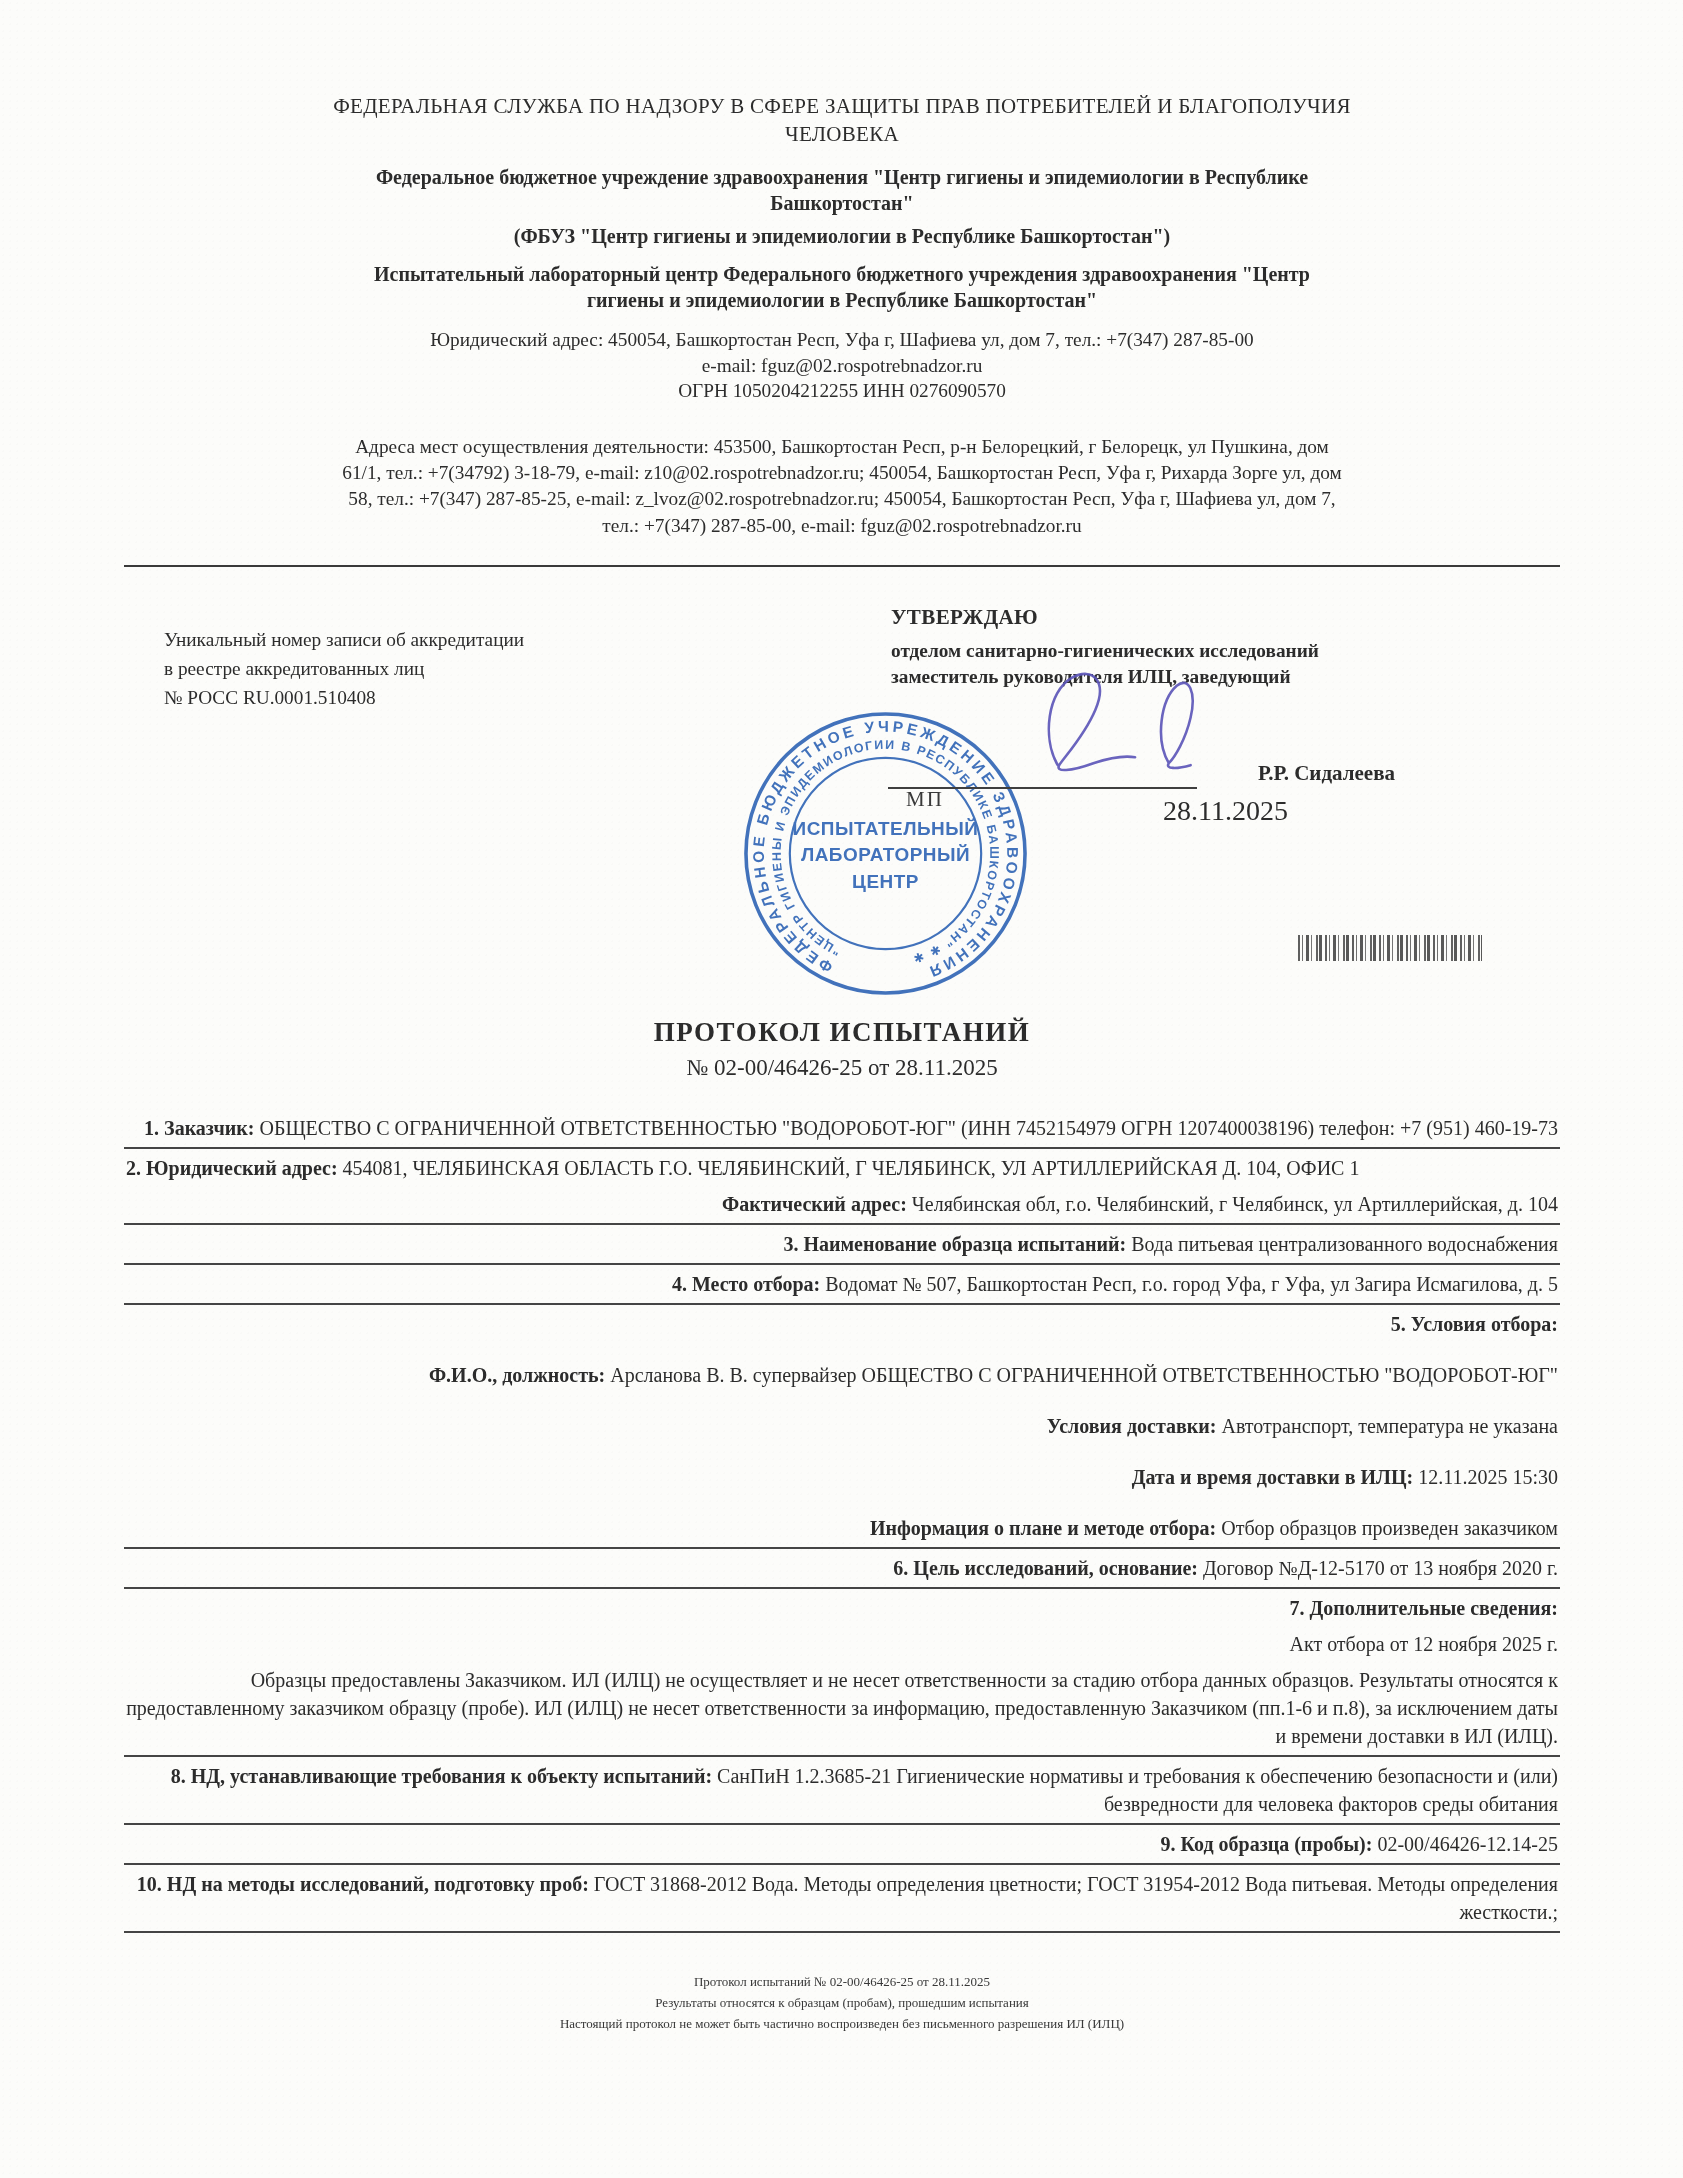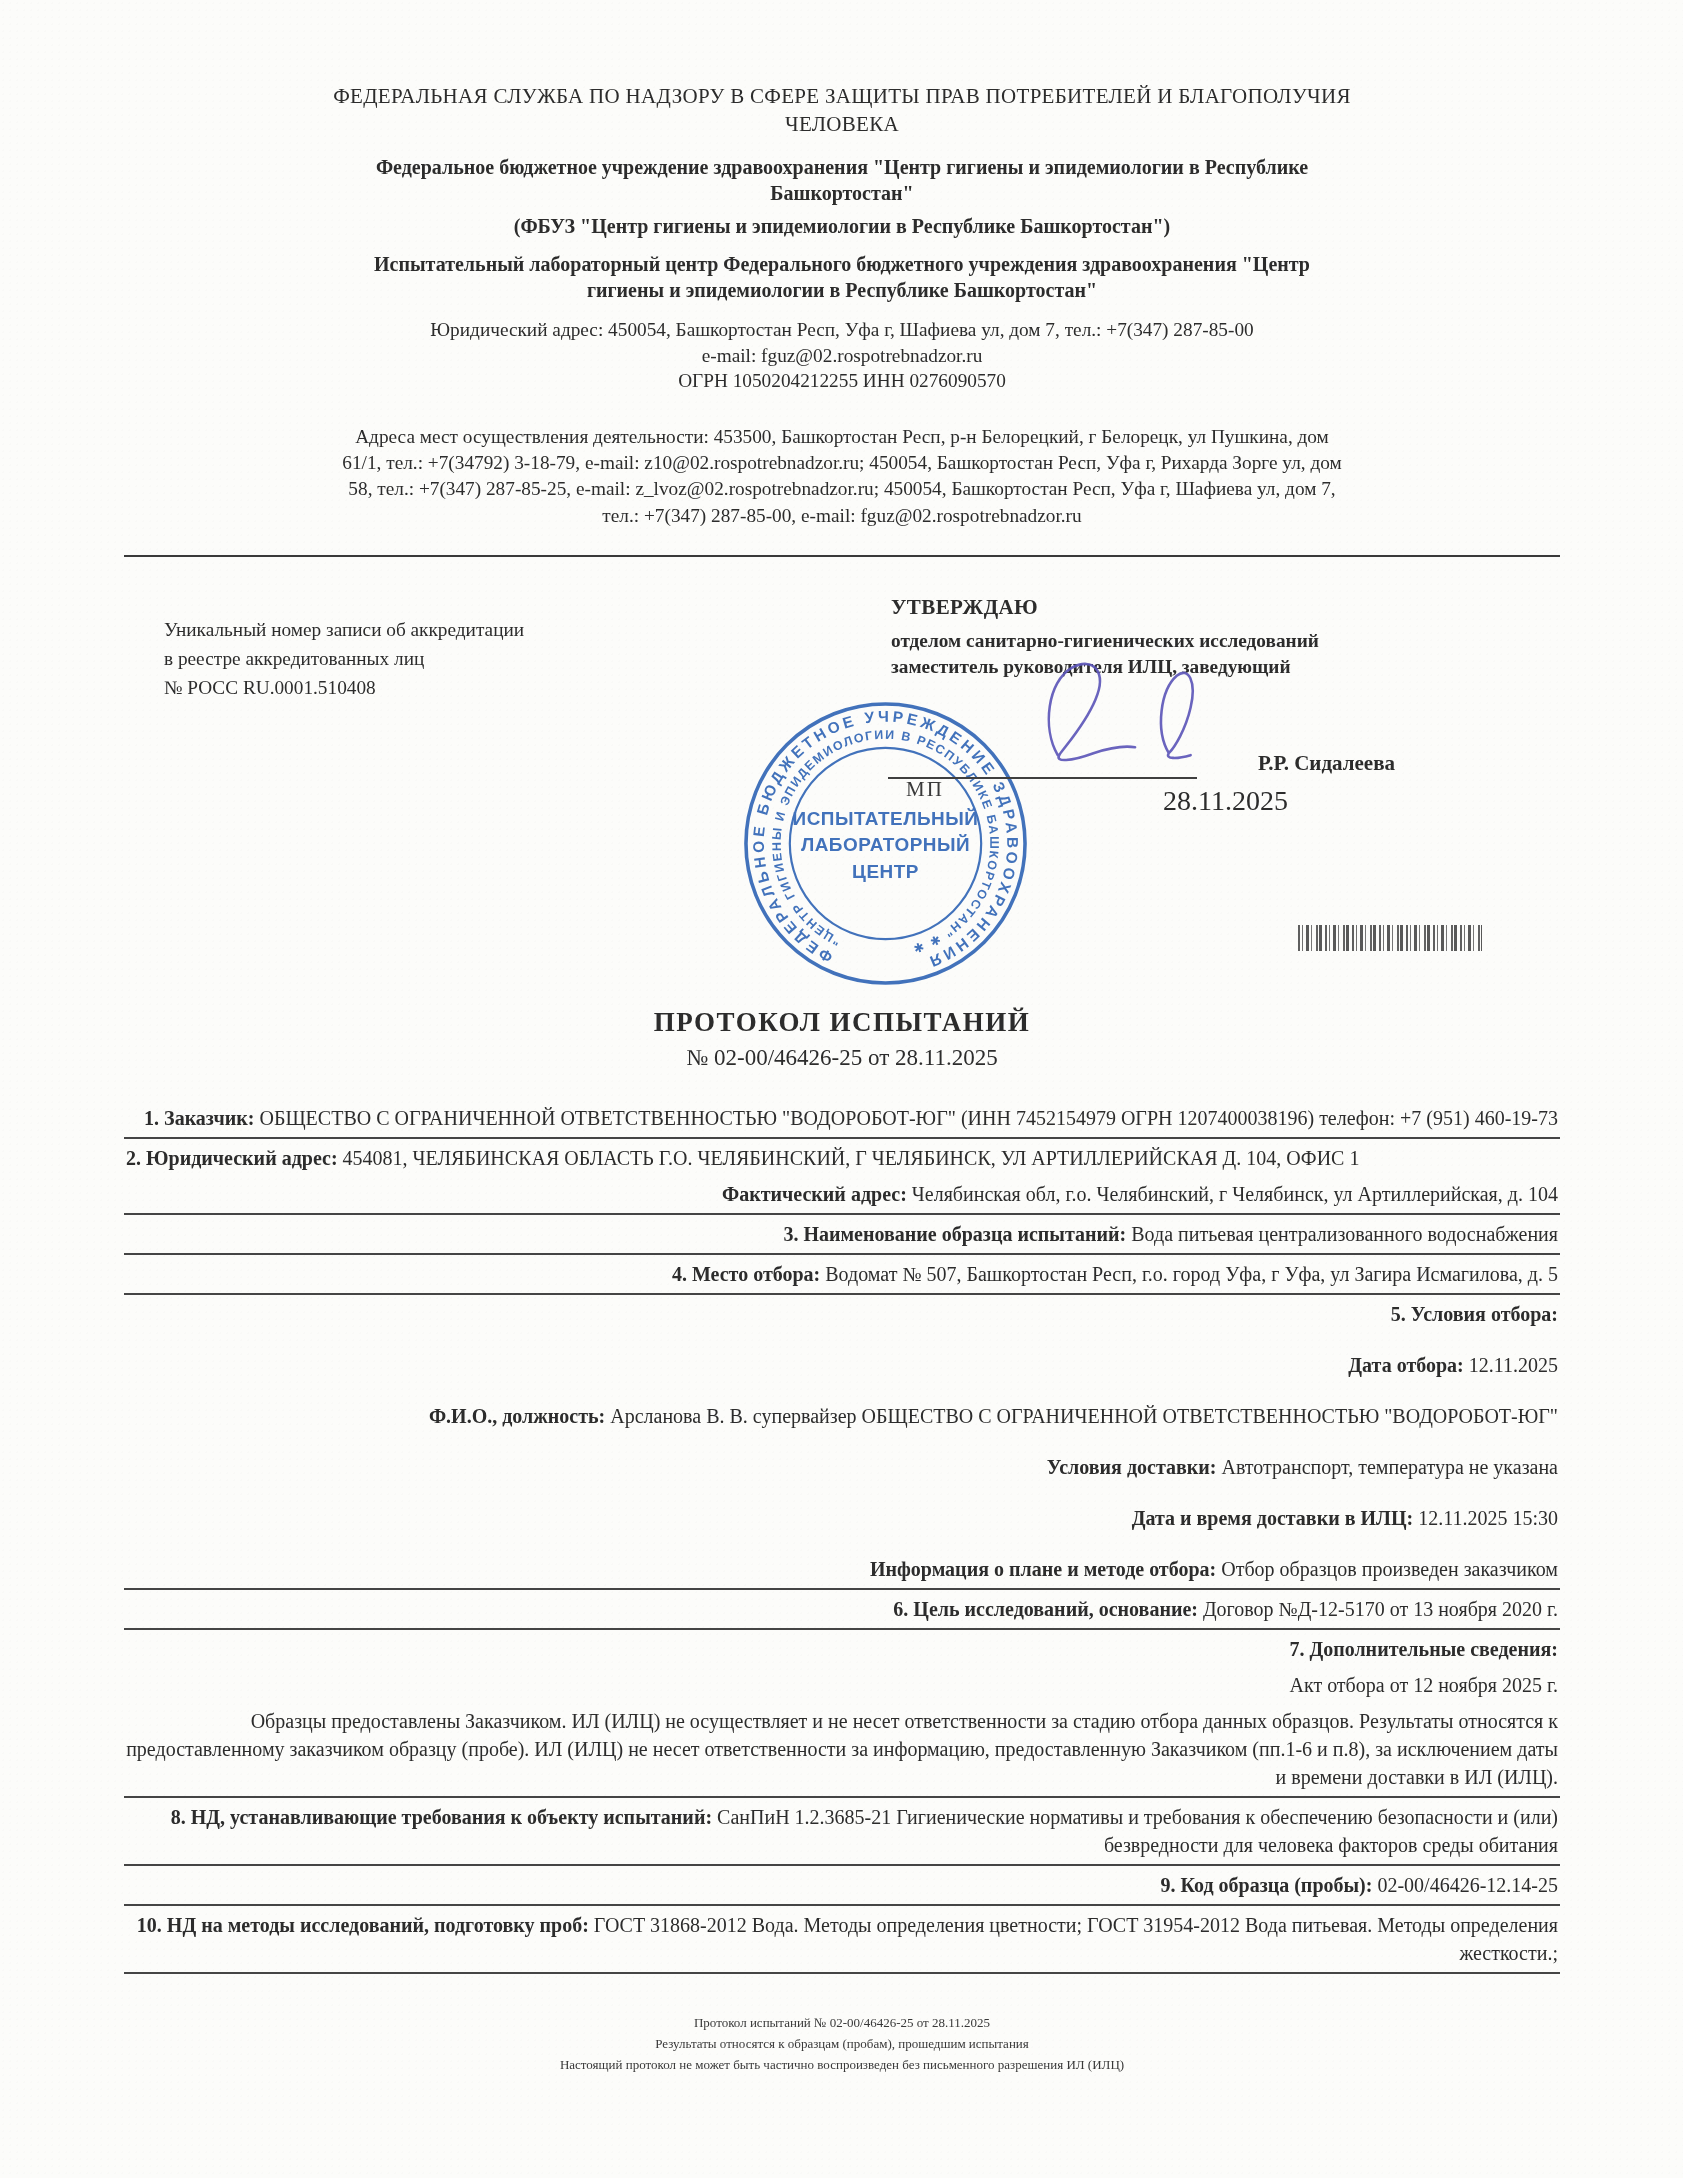--- a/index.html
+++ b/index.html
@@ -7,21 +7,21 @@
     position:relative;
     width:1683px;height:2178px;
     margin:0 auto;
     background:#fcfcfa;
     background-image:radial-gradient(rgba(0,0,0,.013) 1px, transparent 1px);
     background-size:7px 7px;
     overflow:hidden;
     font-family:"Liberation Serif","DejaVu Serif",serif;
     color:#2c2c2c;
   }
-  .content{margin:0 124px;width:1436px;}
+  .content{margin:10px 124px;width:1436px;}
 
   
   .hdr{padding-top:83px;text-align:center;}
   .hdr .agency{font-size:21px;line-height:1.32;letter-spacing:0.3px;}
   .hdr .b{font-weight:bold;}
   .hdr .org{font-size:20px;line-height:1.3;margin-top:16px;}
   .hdr .org-short{font-size:20px;margin-top:9px;}
   .hdr .ilc{font-size:20px;line-height:1.3;margin-top:13px;}
   .hdr .addr{font-size:19.3px;line-height:1.32;margin-top:14px;}
   .hdr .addr2{font-size:19.3px;line-height:1.36;margin:30px auto 0;max-width:1010px;}
@@ -156,21 +156,20 @@
       <div class="h2">№ 02-00/46426-25 от 28.11.2025</div>
     </div>
 
     <div class="rows">
         <div class="row u"><b>1. Заказчик:</b><span> ОБЩЕСТВО С ОГРАНИЧЕННОЙ ОТВЕТСТВЕННОСТЬЮ "ВОДОРОБОТ-ЮГ" (ИНН 7452154979 ОГРН 1207400038196) телефон: +7 (951) 460-19-73</span></div>
         <div class="row j"><b>2. Юридический адрес:</b><span> 454081, ЧЕЛЯБИНСКАЯ ОБЛАСТЬ Г.О. ЧЕЛЯБИНСКИЙ, Г ЧЕЛЯБИНСК, УЛ АРТИЛЛЕРИЙСКАЯ Д. 104, ОФИС 1</span></div>
         <div class="row u"><b>Фактический адрес:</b><span> Челябинская обл, г.о. Челябинский, г Челябинск, ул Артиллерийская, д. 104</span></div>
         <div class="row u"><b>3. Наименование образца испытаний:</b><span> Вода питьевая централизованного водоснабжения</span></div>
         <div class="row u"><b>4. Место отбора:</b><span>  Водомат № 507, Башкортостан Респ, г.о. город Уфа, г Уфа, ул Загира Исмагилова, д. 5</span></div>
         <div class="row"><b>5. Условия отбора:</b></div>
-        <div class="row sp"><b>Дата отбора:</b><span> 12.11.2025</span></div>
         <div class="row sp"><b>Ф.И.О., должность:</b><span> Арсланова  В. В. супервайзер ОБЩЕСТВО С ОГРАНИЧЕННОЙ ОТВЕТСТВЕННОСТЬЮ "ВОДОРОБОТ-ЮГ"</span></div>
         <div class="row sp"><b>Условия доставки:</b><span> Автотранспорт, температура не указана</span></div>
         <div class="row sp"><b>Дата и время доставки в ИЛЦ:</b><span> 12.11.2025 15:30</span></div>
         <div class="row u sp"><b>Информация о плане и методе отбора:</b><span> Отбор образцов произведен заказчиком</span></div>
         <div class="row u"><b>6. Цель исследований, основание:</b><span> Договор №Д-12-5170 от 13 ноября 2020 г.</span></div>
         <div class="row"><b>7. Дополнительные сведения:</b></div>
         <div class="row"><span>Акт отбора от 12 ноября 2025 г.</span></div>
         <div class="row u"><span>Образцы предоставлены Заказчиком. ИЛ (ИЛЦ) не осуществляет и не несет ответственности за стадию отбора данных образцов. Результаты относятся к предоставленному заказчиком образцу (пробе). ИЛ (ИЛЦ) не несет ответственности за информацию, предоставленную Заказчиком (пп.1-6 и п.8), за исключением даты и времени доставки в ИЛ (ИЛЦ).</span></div>
         <div class="row u"><b>8. НД, устанавливающие требования к объекту испытаний:</b><span> СанПиН 1.2.3685-21 Гигиенические нормативы и требования к обеспечению безопасности и (или) безвредности для человека факторов среды обитания</span></div>
         <div class="row u"><b>9. Код образца (пробы):</b><span> 02-00/46426-12.14-25</span></div>

